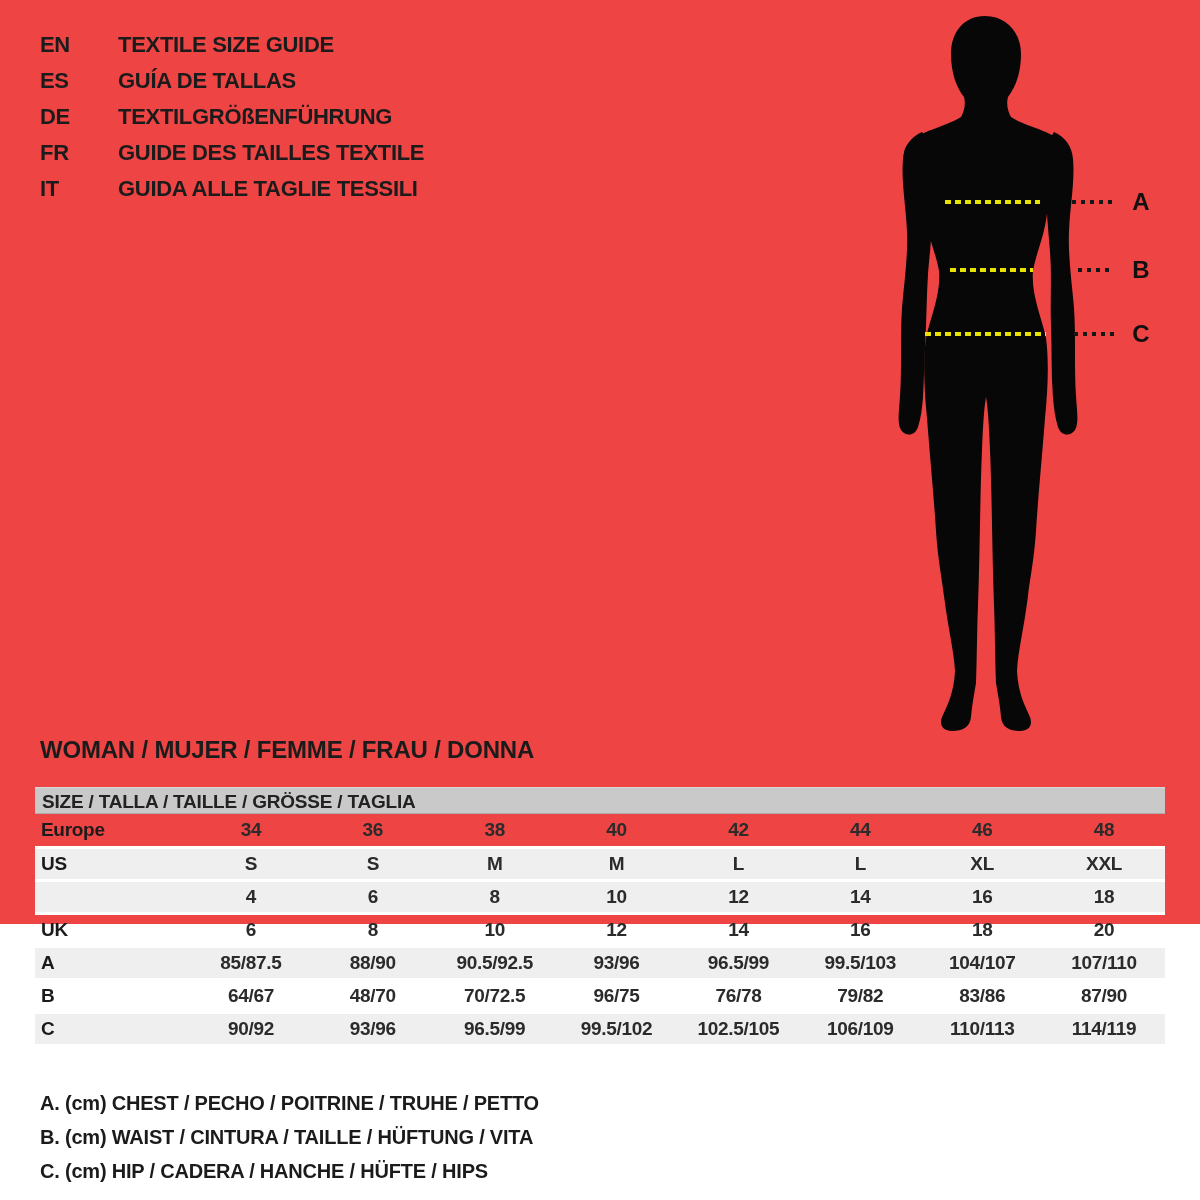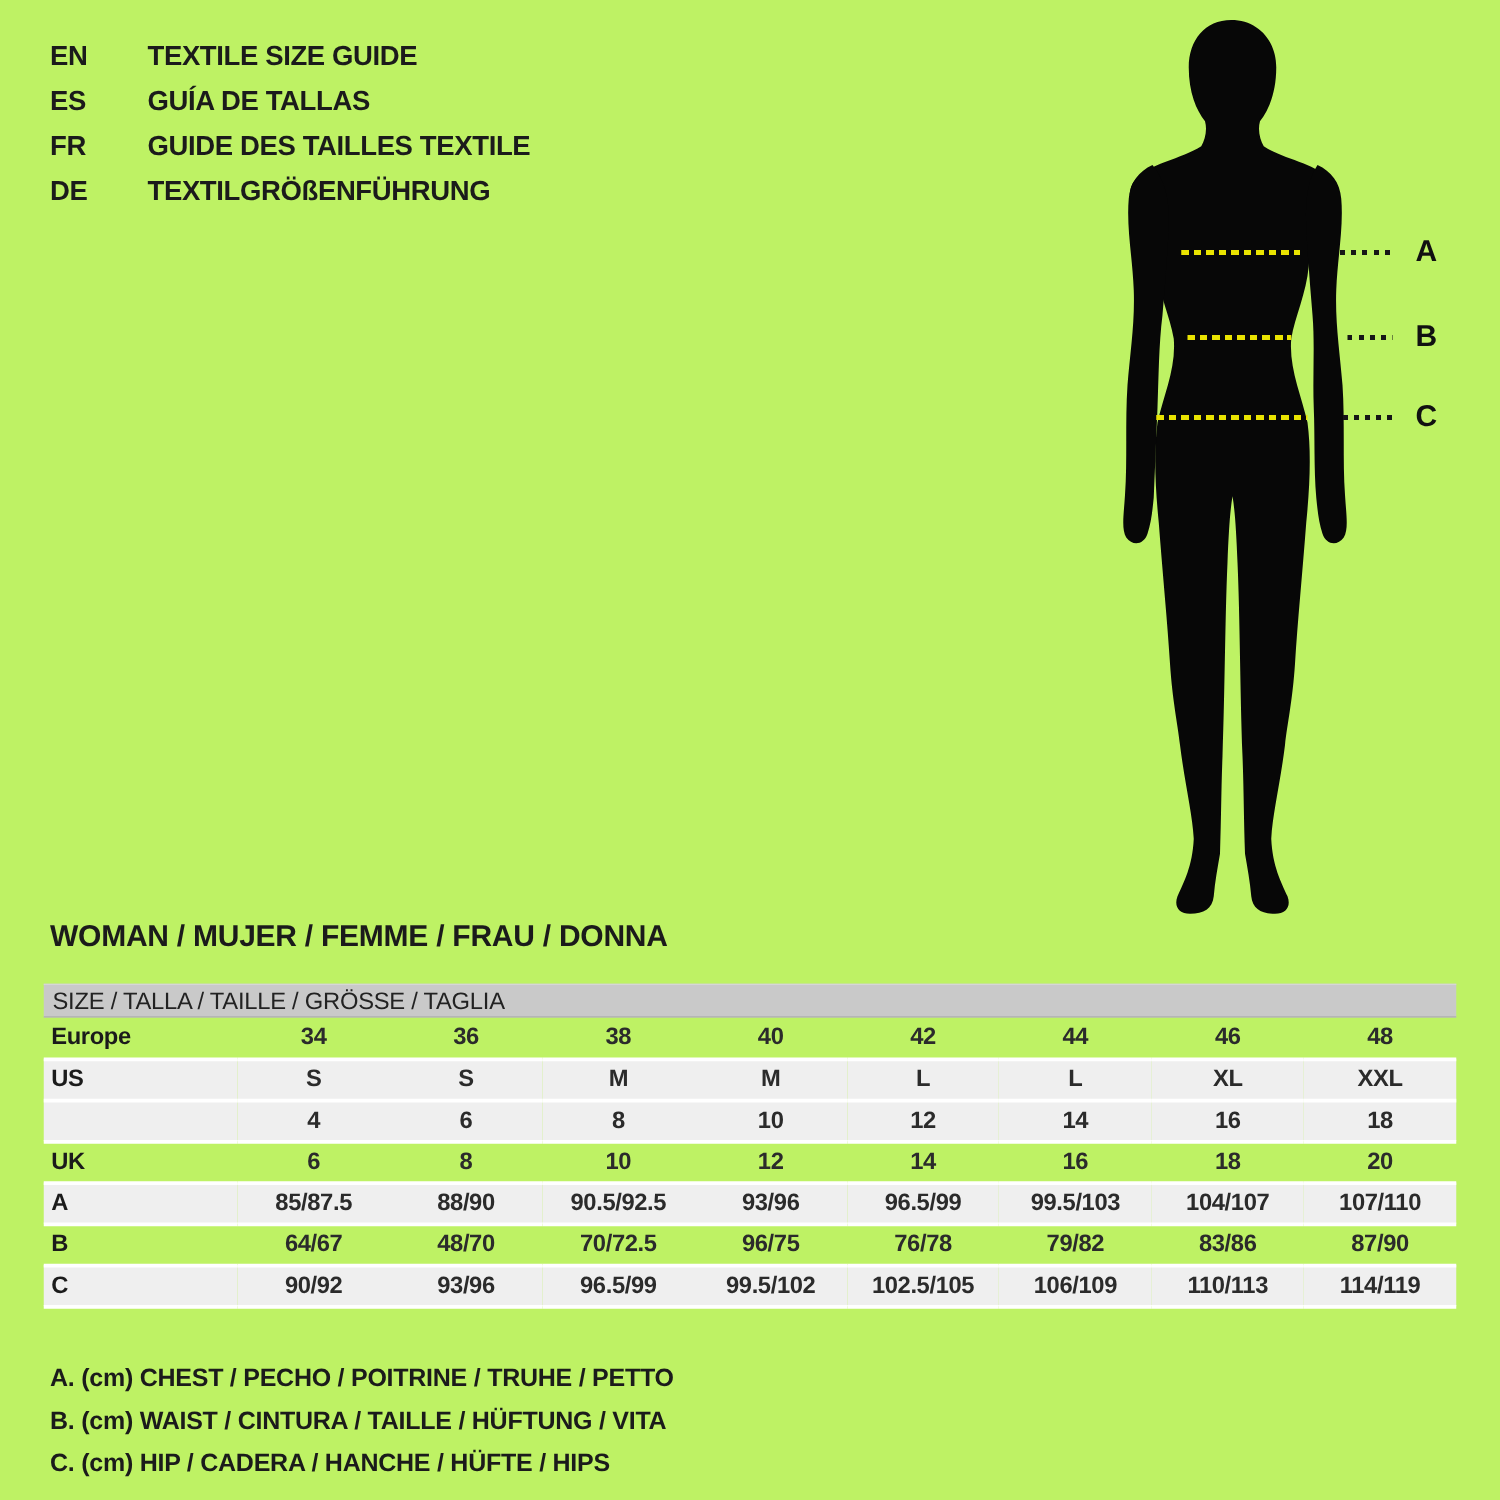--- a/index.html
+++ b/index.html
@@ -1,18 +1,18 @@
 <!DOCTYPE html>
 <html><head>
 <meta charset="utf-8">
 <style>
   * { margin:0; padding:0; box-sizing:border-box; }
   html,body { width:1200px; height:1200px; background:#ffffff; overflow:hidden;
     font-family:"Liberation Sans","DejaVu Sans",sans-serif; color:#1b1b1b; }
-  #page { position:relative; width:1200px; height:1200px; background:#bef264; }
+  #page { position:relative; width:1200px; height:924px; background:#ef4444; }
 
   
   .lang-block { position:absolute; left:40px; top:27px; }
   .lang-row { display:flex; line-height:36px; }
   .lang-code { width:78px; font-weight:700; font-size:22px; letter-spacing:-0.3px; }
   .lang-label { font-weight:700; font-size:22px; letter-spacing:-0.3px; white-space:nowrap; }
 
   
   .figure-wrap { position:absolute; left:858px; top:4px; width:270px; height:730px; }
   .figure-wrap svg { display:block; width:270px; height:730px; }
@@ -25,21 +25,21 @@
     font-size:24px; color:#111; z-index:5; }
 
   
   .woman-title { position:absolute; left:40px; top:736px; font-weight:700;
     font-size:24px; letter-spacing:-0.2px; }
 
   
   .table-wrap { position:absolute; left:35px; top:787px; width:1130px; }
   .table-header-bar { height:27px; line-height:27px; background:#c9c9c9;
     border-top:1px solid #d6d6d6; border-bottom:1px solid #aeaeae;
-    padding-left:7px; font-weight:400; font-size:19px; letter-spacing:-0.2px; color:#222; }
+    padding-left:7px; font-weight:700; font-size:19px; letter-spacing:-0.2px; color:#222; }
   table.size-table { width:100%; border-collapse:collapse; table-layout:fixed; }
   table.size-table col.c-label { width:155px; }
   table.size-table tr { height:33px; border-bottom:3px solid #ffffff; }
   table.size-table tr.shaded { background:#efefef; }
   table.size-table td { font-size:19px; font-weight:700; letter-spacing:-0.3px;
     color:#2b2b2b; text-align:center; vertical-align:middle; padding:0; }
   table.size-table td.row-label { text-align:left; padding-left:6px; color:#1b1b1b; }
 
   
   .legend-block { position:absolute; left:40px; top:1086px; }
@@ -54,26 +54,30 @@
   <div class="lang-block">
       <div class="lang-row">
         <span class="lang-code">EN</span>
         <span class="lang-label">TEXTILE SIZE GUIDE</span>
       </div>
       <div class="lang-row">
         <span class="lang-code">ES</span>
         <span class="lang-label">GUÍA DE TALLAS</span>
       </div>
       <div class="lang-row">
+        <span class="lang-code">DE</span>
+        <span class="lang-label">TEXTILGRÖßENFÜHRUNG</span>
+      </div>
+      <div class="lang-row">
         <span class="lang-code">FR</span>
         <span class="lang-label">GUIDE DES TAILLES TEXTILE</span>
       </div>
       <div class="lang-row">
-        <span class="lang-code">DE</span>
-        <span class="lang-label">TEXTILGRÖßENFÜHRUNG</span>
+        <span class="lang-code">IT</span>
+        <span class="lang-label">GUIDA ALLE TAGLIE TESSILI</span>
       </div>
     </div>
 
   <div class="figure-wrap">
     <svg viewBox="0 0 270 730">
       <g fill="#070707">
 
         <path d="M 127 12
           C 148 12 163 28 163 50
           C 163 70 157 84 150 93

